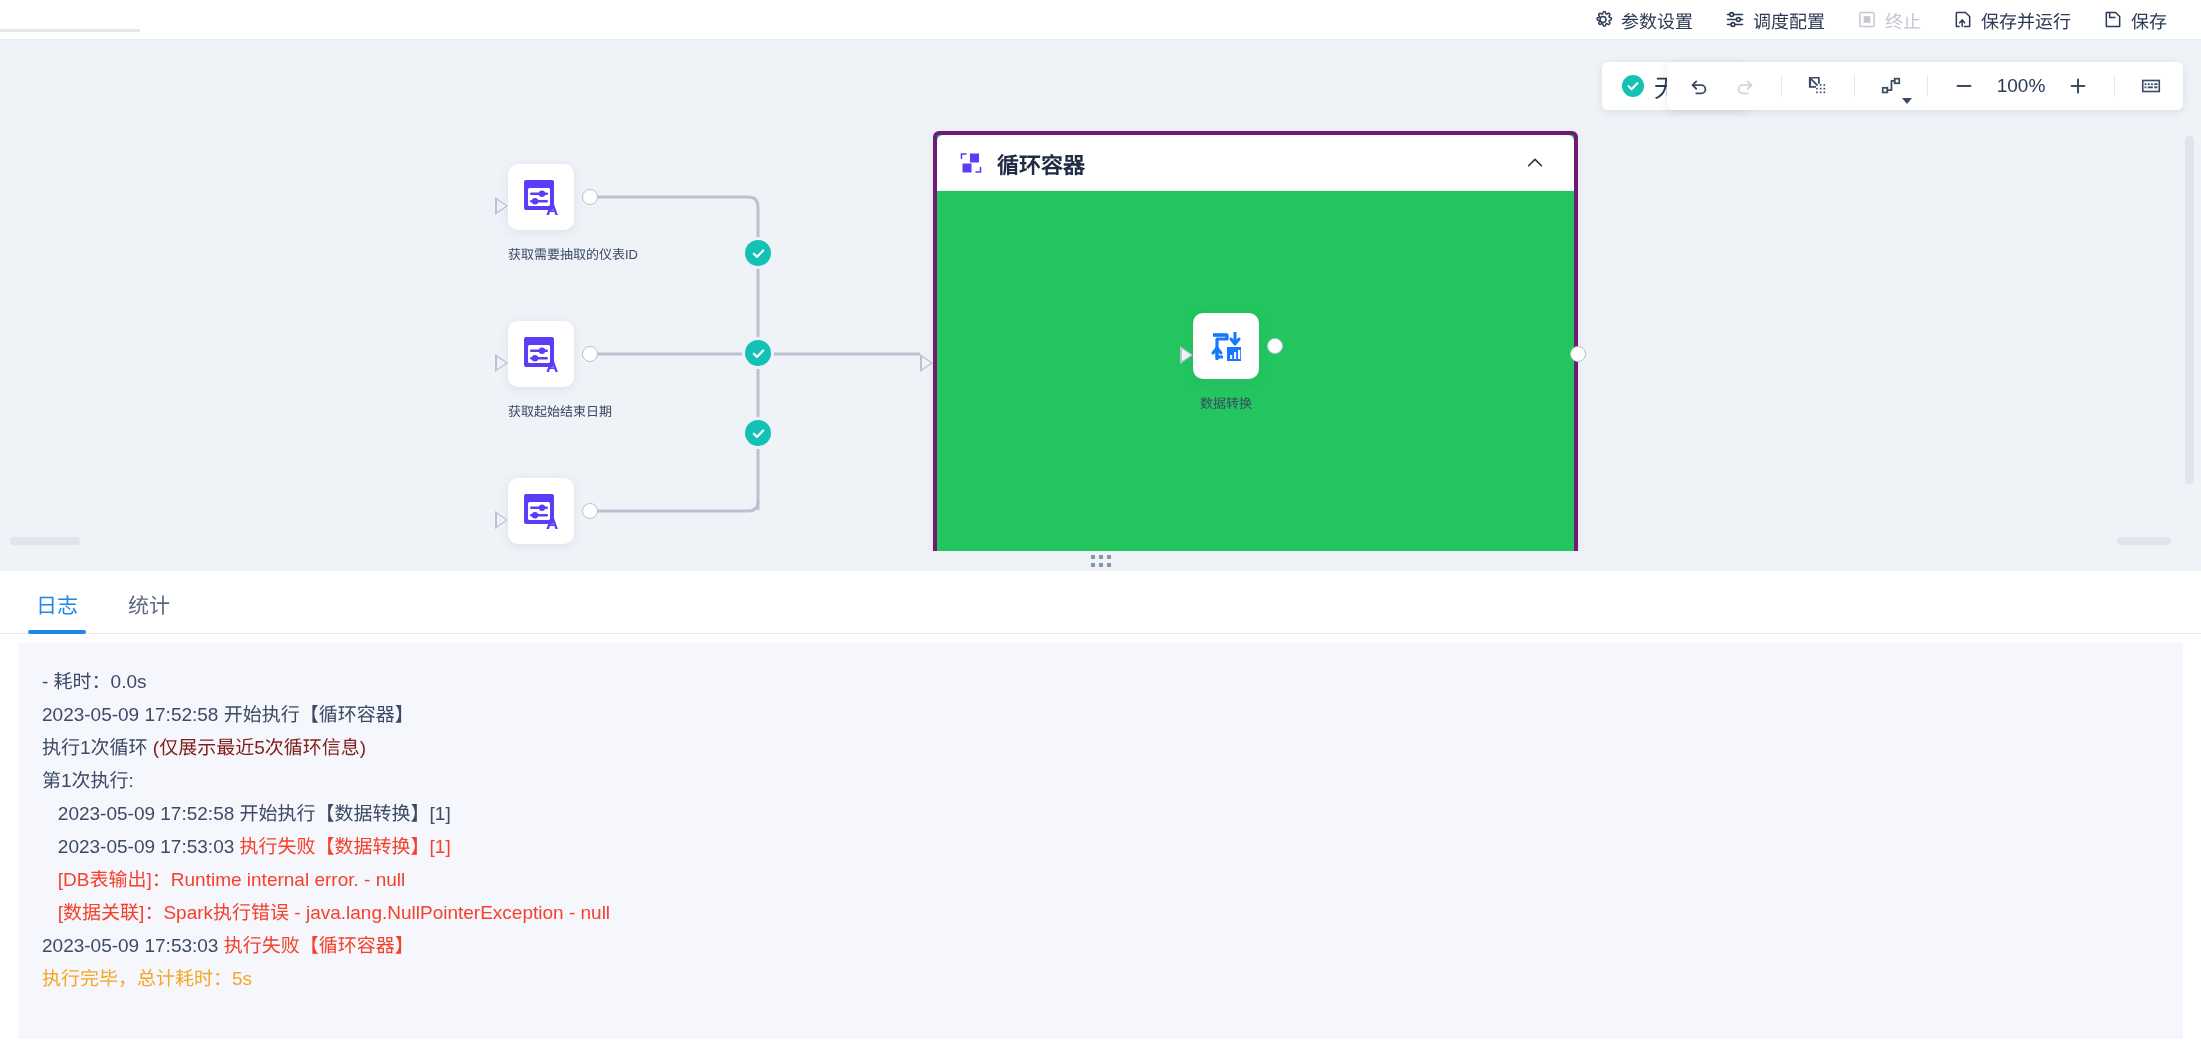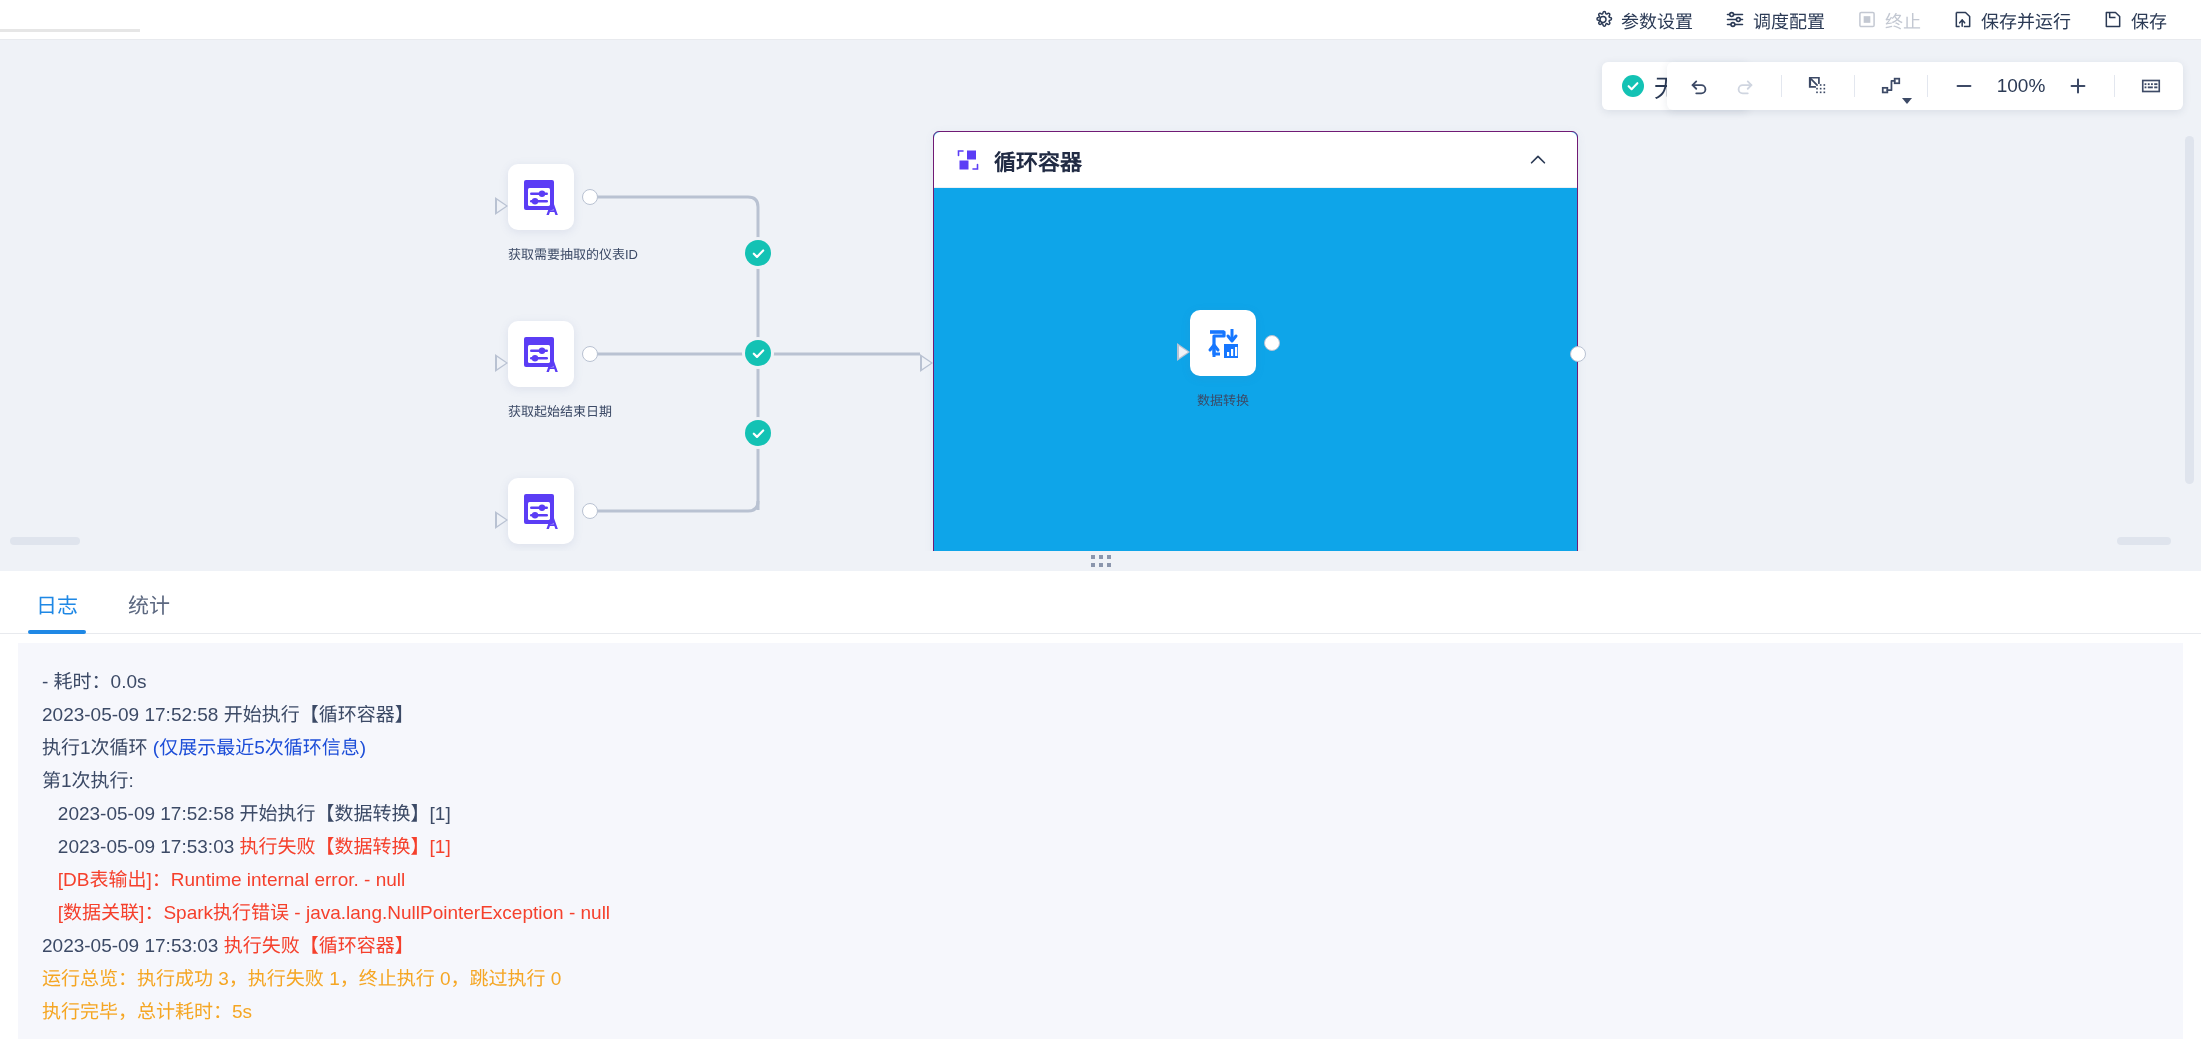--- a/index.html
+++ b/index.html
@@ -114,22 +114,22 @@
 
   .edge-check {
     position: absolute; width: 26px; height: 26px; border-radius: 50%;
     background: #13c2b4; display: flex; align-items: center; justify-content: center;
     box-shadow: 0 0 0 3px #eff2f7;
   }
 
   
   .loop-container {
     position: absolute; left: 933px; top: 91px; width: 645px; height: 455px;
-    background: #0ea5e9;
-    border: 1px solid #701a75;
+    background: #22c55e;
+    border: 4px solid #701a75;
     border-radius: 6px;
     box-shadow: 0 2px 10px rgba(90,110,160,.08);
   }
   .loop-header {
     height: 56px; background: #ffffff; border-bottom: 1px solid #edf0f5;
     border-radius: 6px 6px 0 0;
     display: flex; align-items: center; padding: 0 22px; gap: 14px;
   }
   .loop-title { font-size: 22px; font-weight: bold; color: #212b44; }
   .loop-collapse {
@@ -189,21 +189,21 @@
     background: #f6f7fc;
     padding: 22px 24px;
     overflow: hidden;
   }
   .log-line {
     font-size: 19px; line-height: 33px; color: #3c4a66; white-space: pre;
     font-family: "Liberation Sans", "DejaVu Sans", sans-serif;
   }
   .log-line.err { color: #f5402c; }
   .log-line.warn { color: #f5a623; }
-  .log-line .muted { color: #1d4ed8; }
+  .log-line .muted { color: #7f1d1d; }
   .log-line .err-seg { color: #f5402c; }
 </style>
 </head>
 <body>
 
 <div id="app">
 
   <div class="topbar">
     <div class="tab-stub"></div>
     <div class="topbar-actions" id="topbar-actions">
@@ -477,18 +477,17 @@
     <div class="log-area" id="log-area">
         <div class="log-line">- 耗时：0.0s</div>
         <div class="log-line">2023-05-09 17:52:58 开始执行【循环容器】</div>
         <div class="log-line"><span>执行1次循环 </span><span class="muted">(仅展示最近5次循环信息)</span></div>
         <div class="log-line">第1次执行:</div>
         <div class="log-line">   2023-05-09 17:52:58 开始执行【数据转换】[1]</div>
         <div class="log-line"><span>   2023-05-09 17:53:03 </span><span class="err-seg">执行失败【数据转换】[1]</span></div>
         <div class="log-line err">   [DB表输出]：Runtime internal error. - null</div>
         <div class="log-line err">   [数据关联]：Spark执行错误 - java.lang.NullPointerException - null</div>
         <div class="log-line"><span>2023-05-09 17:53:03 </span><span class="err-seg">执行失败【循环容器】</span></div>
-        <div class="log-line warn">运行总览：执行成功 3，执行失败 1，终止执行 0，跳过执行 0</div>
         <div class="log-line warn">执行完毕，总计耗时：5s</div>
       </div>
   </div>
 
 </div>
 
 </body></html>

